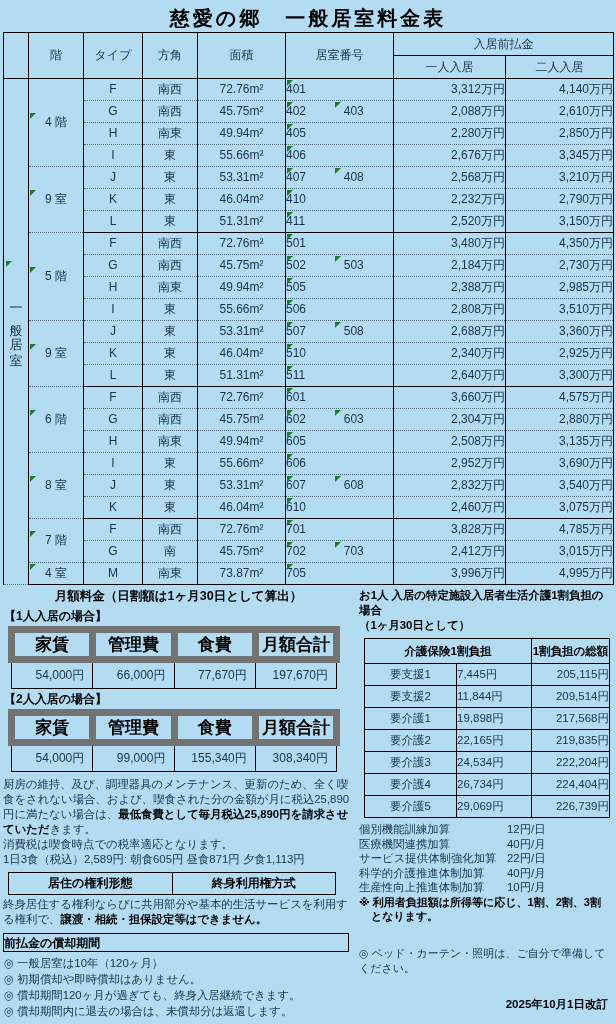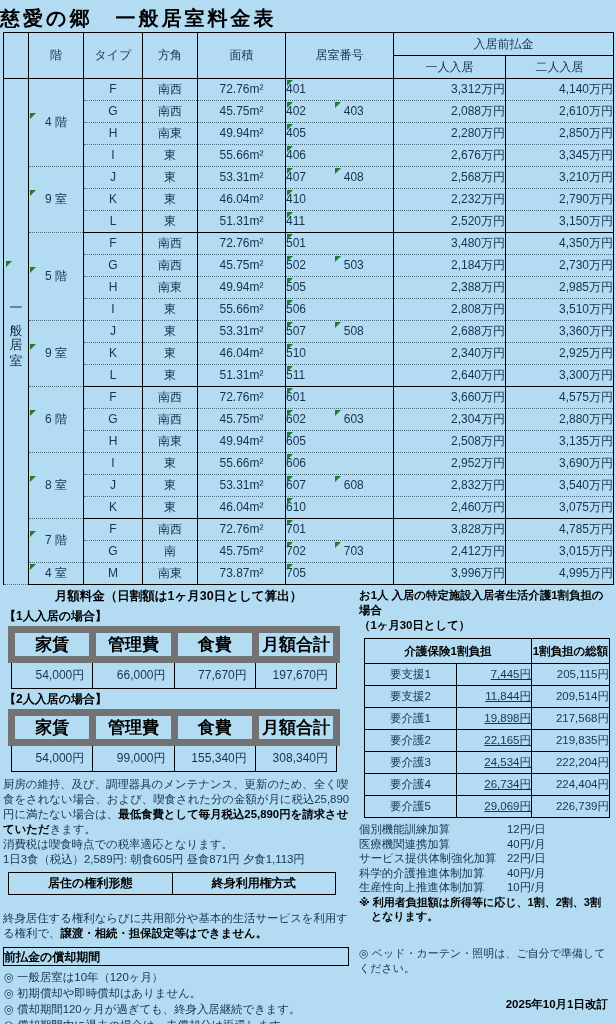--- a/index.html
+++ b/index.html
@@ -1,20 +1,20 @@
 <!DOCTYPE html>
 <html><head>
 <meta charset="utf-8">
 <style>
   html,body{margin:0;padding:0;width:616px;height:1024px;overflow:hidden;
     background:#b3dcf3;font-family:"Liberation Sans","DejaVu Sans",sans-serif;}
   .page{position:relative;width:616px;height:1024px;}
 
   
-  .title{padding-top:6px;font-family:"Liberation Serif","DejaVu Serif",serif;
+  .title{padding-top:6px;text-align:center;font-family:"Liberation Serif","DejaVu Serif",serif;
     font-weight:bold;font-size:20px;letter-spacing:3px;color:#000;height:26px;line-height:24px;}
 
   
   table.main{border-collapse:collapse;table-layout:fixed;width:610px;margin:0 0 0 3px;}
   table.main th,table.main td{padding:0;overflow:hidden;white-space:nowrap;
     color:#16324f;font-size:12px;}
   table.main th{border:1px solid #000;height:22px;font-weight:normal;text-align:center;border-top:1.5px solid #000;}
   th.blank{border:none;border-top:none;}
   th.sub1{border-right:1px dotted #6e8success:none;}
   th.sub1{border-right:1px dotted #6e8a9c;}
@@ -51,33 +51,33 @@
   table.mt{border-collapse:collapse;table-layout:fixed;width:332px;margin-left:6px;}
   table.mt th{border:7px solid #737373;height:22px;font-size:17px;font-weight:bold;color:#000;padding:0;}
   table.mt td{border:1px solid #000;height:25px;font-size:12px;color:#16324f;text-align:right;padding:0 8px 0 0;}
 
   .para{margin:5px 0 0 1px;font-size:11.4px;line-height:15px;color:#16324f;}
   .para b{color:#000;}
   .para2{margin:0 0 0 1px;font-size:11.4px;line-height:15px;color:#16324f;}
 
   table.rt{border-collapse:collapse;table-layout:fixed;width:328px;margin:5px 0 0 6px;}
   table.rt th{border:1px solid #000;height:21px;font-size:12px;font-weight:bold;color:#000;padding:0;}
-  .rt-desc{margin:16px 0 0 1px;font-size:11.4px;line-height:15px;color:#16324f;}
+  .rt-desc{margin:2px 0 0 1px;font-size:11.4px;line-height:15px;color:#16324f;}
   .rt-desc b{color:#000;}
 
   .boxtitle{width:346px;margin:6px 0 0 1px;border:1px solid #000;height:19px;line-height:19px;
     font-weight:bold;font-size:12px;color:#000;box-sizing:border-box;}
   .bullets{margin:3px 0 0 2px;font-size:11.4px;line-height:16px;color:#16324f;}
 
   .c-title{font-weight:bold;font-size:11.4px;line-height:15px;color:#000;margin-left:2px;}
   table.ct{border-collapse:collapse;table-layout:fixed;width:245px;margin:5px 0 0 7px;}
   table.ct th{border:1px solid #000;height:24px;font-size:11.5px;font-weight:bold;color:#000;padding:0;}
   table.ct td{border:1px solid #000;height:21px;font-size:11.5px;color:#16324f;padding:0;}
   td.ct-lab{text-align:center;}
-  td.ct-amt{text-align:right;padding-right:5px;border-left:1px dotted #6e8a9c;text-decoration:underline;}
+  td.ct-amt{text-align:left;padding-right:5px;border-left:1px dotted #6e8a9c;}
   td.ct-tot{text-align:right;padding-right:5px;}
 
   .adds{margin:4px 0 0 2px;}
   .add{display:flex;font-size:11.4px;line-height:14.5px;color:#16324f;}
   .add .lab{width:148px;}
   .c-notes{margin:6px 0 0 2px;font-size:11px;line-height:14.5px;color:#16324f;}
   .c-note-b{margin:0 0 0 2px;font-size:11px;line-height:14.5px;font-weight:bold;color:#000;
     padding-left:12px;text-indent:-12px;}
   .gnotes{margin:22px 0 0 2px;font-size:11px;line-height:15px;color:#16324f;}
   .date{position:absolute;right:8px;top:412px;font-weight:bold;font-size:11.5px;color:#000;}

